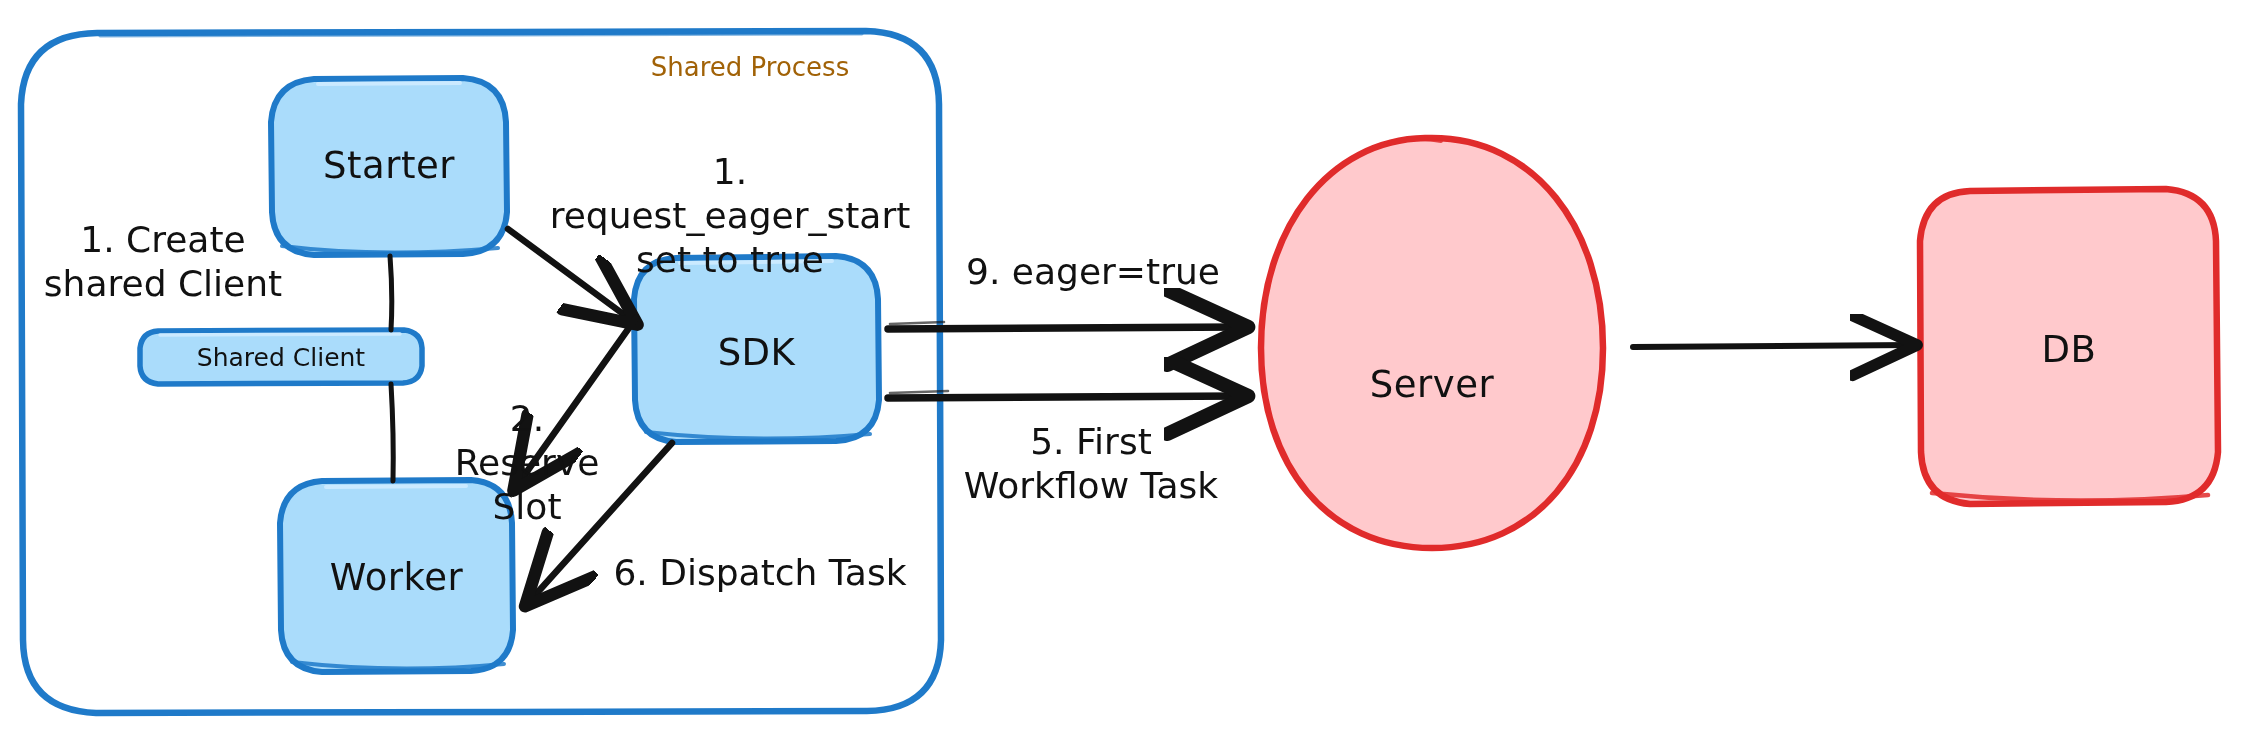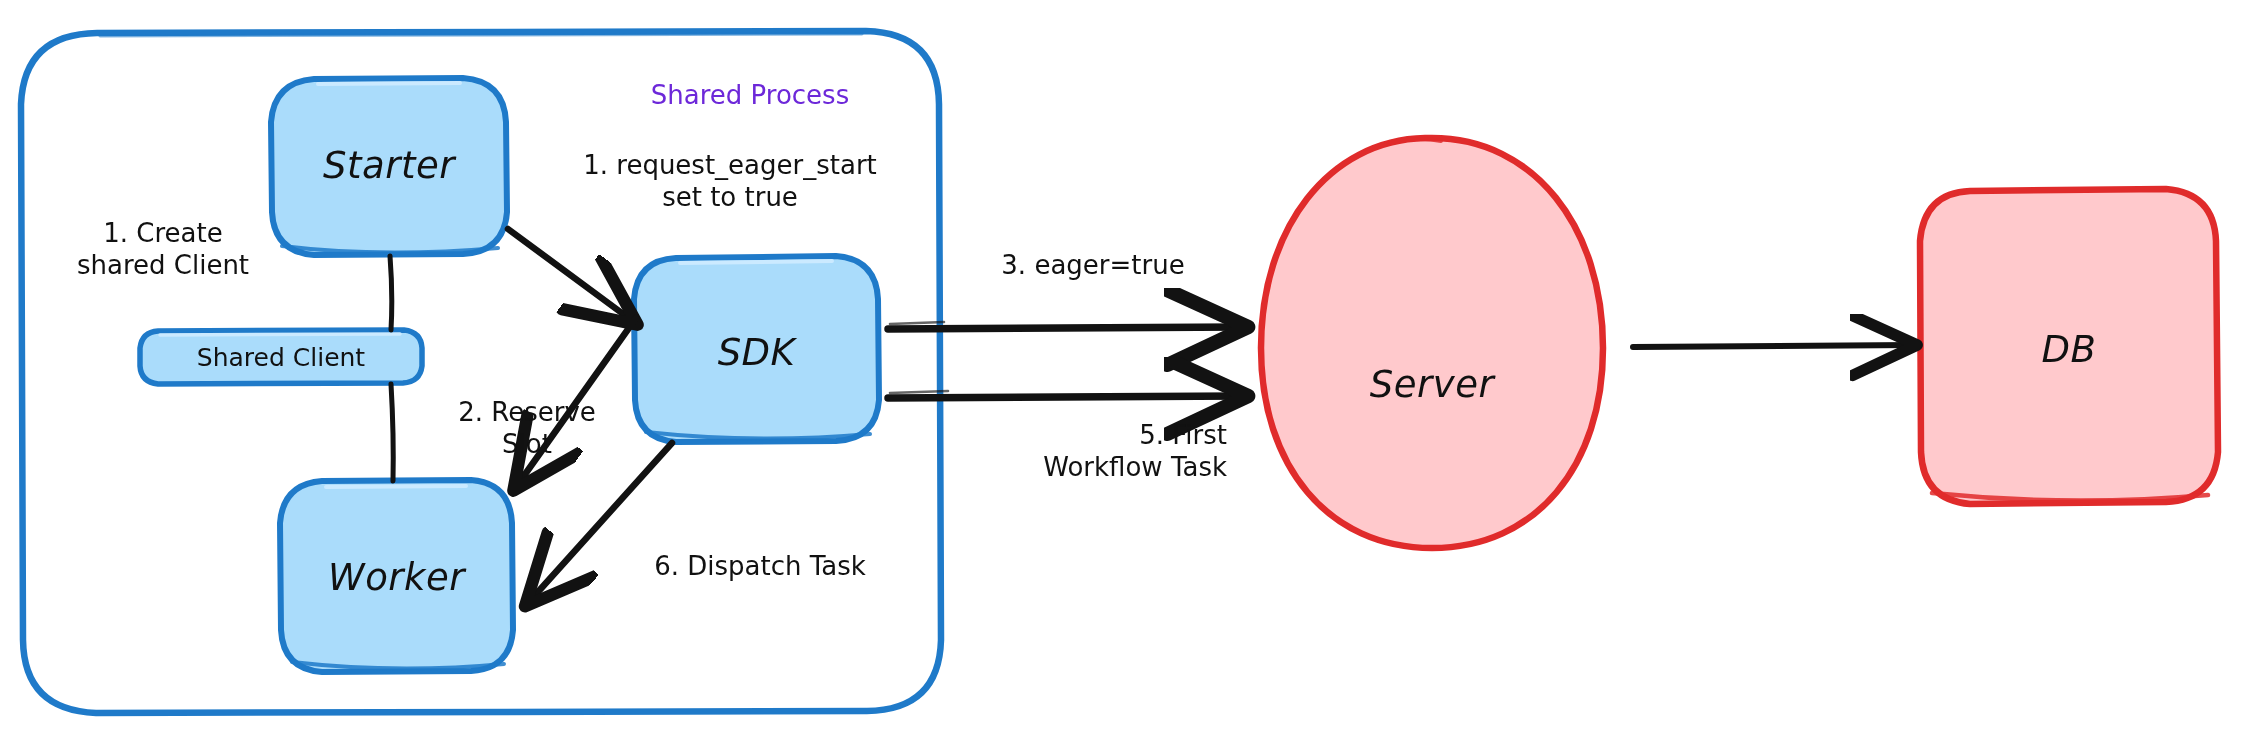--- a/index.html
+++ b/index.html
@@ -4,24 +4,24 @@
 <title>Eager Workflow Start Diagram</title>
 <style>
   html,body{margin:0;padding:0;background:#ffffff;}
   body{width:2248px;height:754px;overflow:hidden;
        font-family:"DejaVu Sans","Liberation Sans",sans-serif;}
   #stage{position:relative;width:2248px;height:754px;background:#fff;}
   #stage svg{position:absolute;left:0;top:0;width:2248px;height:754px;}
   .lbl{position:absolute;text-align:center;line-height:1.22;color:#111111;
        font-family:"DejaVu Sans","Liberation Sans",sans-serif;
        white-space:pre-line;pointer-events:none;}
-  .node-lbl{font-size:37px;letter-spacing:.5px;font-style:italic;}
+  .node-lbl{font-size:37px;letter-spacing:.5px;}
   .node-lbl-sm{font-size:25px;}
-  .edge-lbl{font-size:26px;}
-  .group-lbl{font-size:26px;color:#6d28d9;margin-top:28px;}
+  .edge-lbl{font-size:36px;}
+  .group-lbl{font-size:26px;color:#a16207;}
 </style>
 </head>
 <body>
 
 <div id="stage">
 
   <svg viewBox="0 0 2248 754" xmlns="http://www.w3.org/2000/svg">
     <defs>
       <marker id="ah" markerWidth="13" markerHeight="13" refX="10.5" refY="5.2" orient="auto" markerUnits="strokeWidth">
         <path d="M0.4,0.2 L11.2,5.2 L0.4,10.2" fill="none" stroke="#121212" stroke-width="1.9" stroke-linecap="round" stroke-linejoin="round"></path>
@@ -131,21 +131,21 @@
 
   <div class="lbl edge-lbl" style="left:28px;top:218px;width:270px;">1. Create
 shared Client</div>
 
   <div class="lbl edge-lbl" style="left:530px;top:150px;width:400px;">1. request_eager_start
 set to true</div>
 
   <div class="lbl edge-lbl" style="left:432px;top:375px;width:190px;margin-top:22px;">2. Reserve
 Slot</div>
 
-  <div class="lbl edge-lbl" style="left:963px;top:250px;width:260px;">3. eager=true</div>
+  <div class="lbl edge-lbl" style="left:963px;top:250px;width:260px;">9. eager=true</div>
 
 
-  <div class="lbl edge-lbl" style="left:955px;top:420px;width:272px;text-align:right;">5. First
+  <div class="lbl edge-lbl" style="left:955px;top:420px;width:272px;">5. First
 Workflow Task</div>
 
   <div class="lbl edge-lbl" style="left:610px;top:535px;width:300px;margin-top:16px;">6. Dispatch Task</div>
 
 </div>
 
 </body></html>

